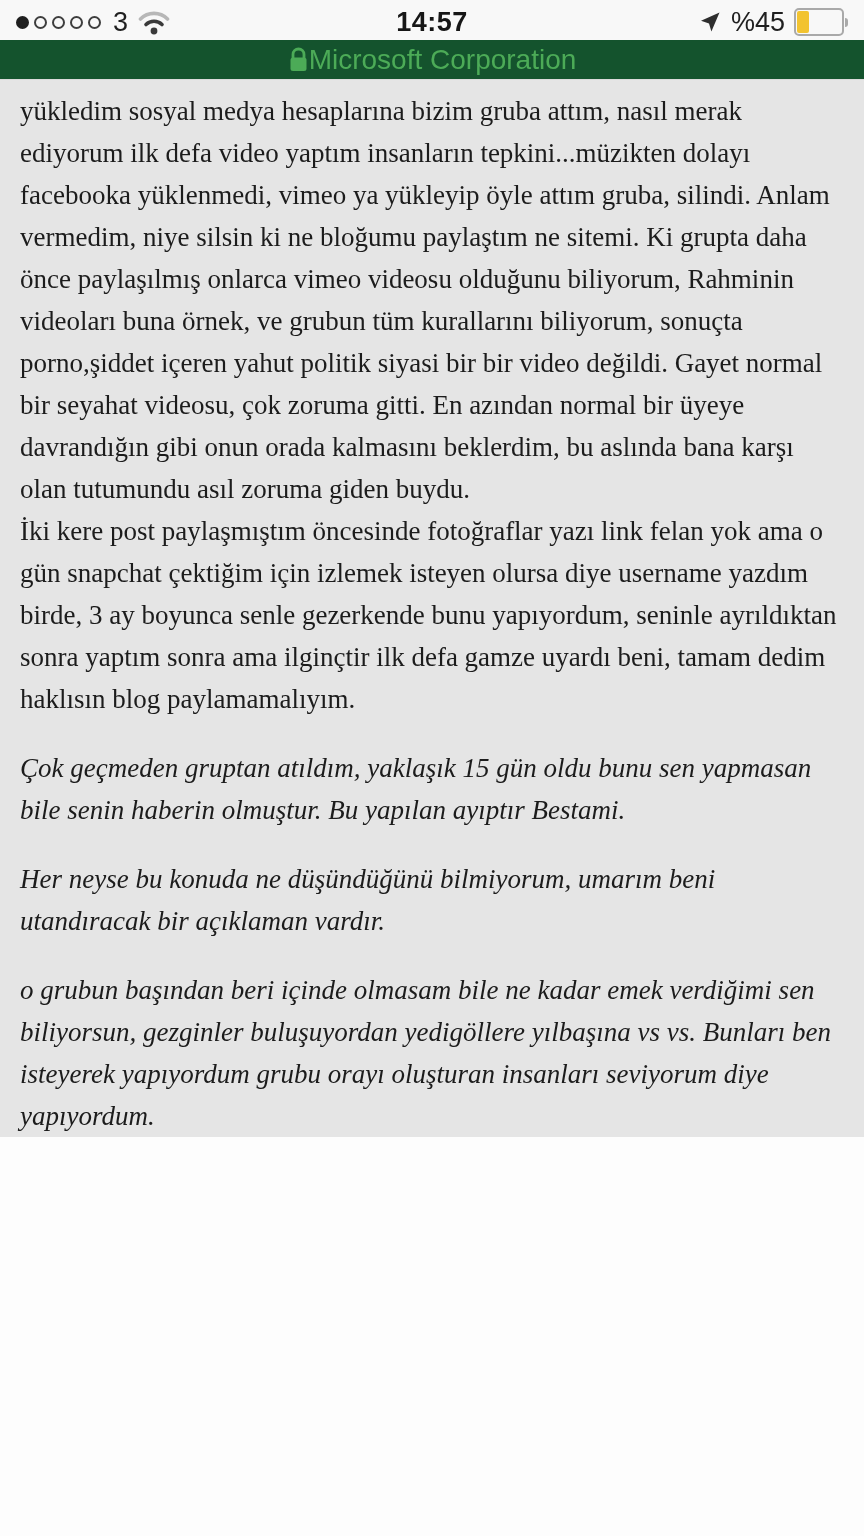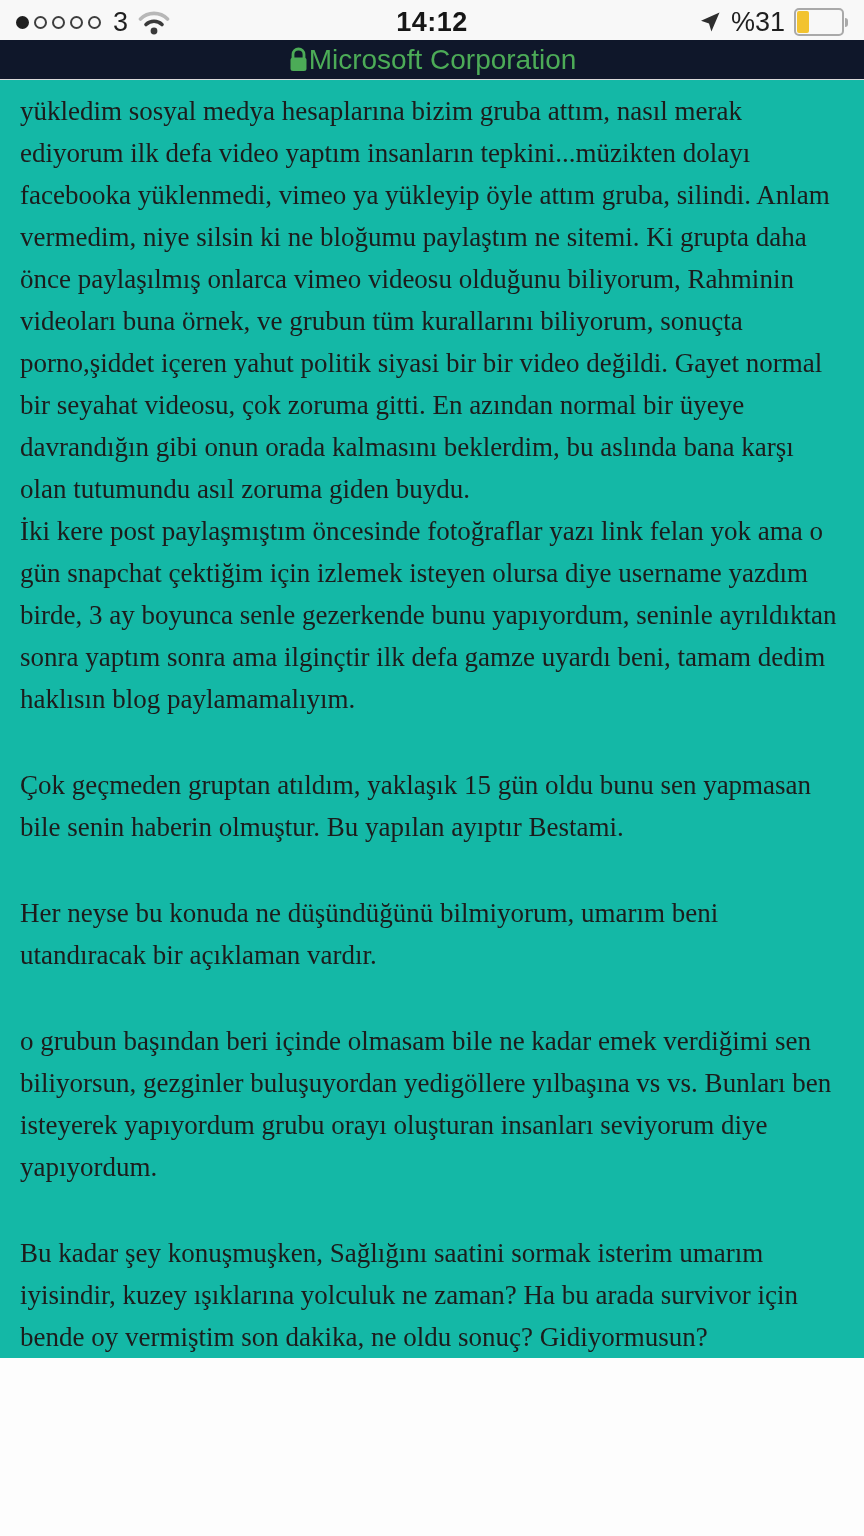--- a/index.html
+++ b/index.html
@@ -38,37 +38,37 @@
   }
   .battery-fill { display: block; height: 100%; border-radius: 2px; }
   .battery-cap {
     width: 3px; height: 9px; background: #a9a9a9;
     border-radius: 0 3px 3px 0; margin-left: 1px;
   }
   .icon { display: inline-flex; align-items: center; }
   
   .siteheader {
     height: 40px;
-    background: #0f172a;
+    background: #14532d;
     border-bottom: 1px solid #dadada;
     display: flex; align-items: center; justify-content: center;
     box-sizing: border-box;
   }
   .sitename { font-size: 28px; }
   
   .content {
-    background: #14b8a6;
+    background: #e5e5e5;
     padding: 10px 20px 0 20px;
     font-family: "Liberation Serif", serif;
     font-size: 27px;
     line-height: 42px;
     color: #1c1c1c;
   }
   .para { margin: 0; white-space: pre; }
-  .para.gap { margin-top: 44px; }
+  .para.gap { margin-top: 27px; font-style: italic; }
 </style>
 </head>
 <body>
 
 <div class="statusbar">
   <div class="sb-left">
     <span class="dots">
         <span class="dot filled"></span>
         <span class="dot"></span>
         <span class="dot"></span>
@@ -77,28 +77,28 @@
       </span>
     <span class="carrier">3</span>
     <span class="icon">
       <svg width="32" height="25" viewBox="0 0 32 25">
         <path d="M2.5 9 a 19 19 0 0 1 27 0" stroke="#b7b7b7" stroke-width="3.6" fill="none" stroke-linecap="round"></path>
         <path d="M8 14.5 a 11.5 11.5 0 0 1 16 0" stroke="#3a3a3a" stroke-width="3.6" fill="none" stroke-linecap="round"></path>
         <circle cx="16" cy="21" r="3.4" fill="#3a3a3a"></circle>
       </svg>
     </span>
   </div>
-  <div class="sb-center">14:12</div>
+  <div class="sb-center">14:57</div>
   <div class="sb-right">
     <span class="icon">
       <svg width="24" height="24" viewBox="0 0 24 24">
         <path d="M21.5 2.5 L3 10.8 l8 2.6 L13.4 21.5 Z" fill="#2e2e2e"></path>
       </svg>
     </span>
-    <span class="pct">%31</span>
+    <span class="pct">%45</span>
     <span class="battery">
       <span class="battery-body">
         <span class="battery-fill" style="width: 27%; background: rgb(242, 195, 48);"></span>
       </span>
       <span class="battery-cap"></span>
     </span>
   </div>
 </div>
 
 <div class="siteheader">
@@ -128,16 +128,13 @@
 sonra yaptım sonra ama ilginçtir ilk defa gamze uyardı beni, tamam dedim
 haklısın blog paylamamalıyım.</p>
   <p class="para gap">Çok geçmeden gruptan atıldım, yaklaşık 15 gün oldu bunu sen yapmasan
 bile senin haberin olmuştur. Bu yapılan ayıptır Bestami.</p>
   <p class="para gap">Her neyse bu konuda ne düşündüğünü bilmiyorum, umarım beni
 utandıracak bir açıklaman vardır.</p>
   <p class="para gap">o grubun başından beri içinde olmasam bile ne kadar emek verdiğimi sen
 biliyorsun, gezginler buluşuyordan yedigöllere yılbaşına vs vs. Bunları ben
 isteyerek yapıyordum grubu orayı oluşturan insanları seviyorum diye
 yapıyordum.</p>
-  <p class="para gap">Bu kadar şey konuşmuşken, Sağlığını saatini sormak isterim umarım
-iyisindir, kuzey ışıklarına yolculuk ne zaman? Ha bu arada survivor için
-bende oy vermiştim son dakika, ne oldu sonuç? Gidiyormusun?</p>
 </div>
 
 </body></html>

